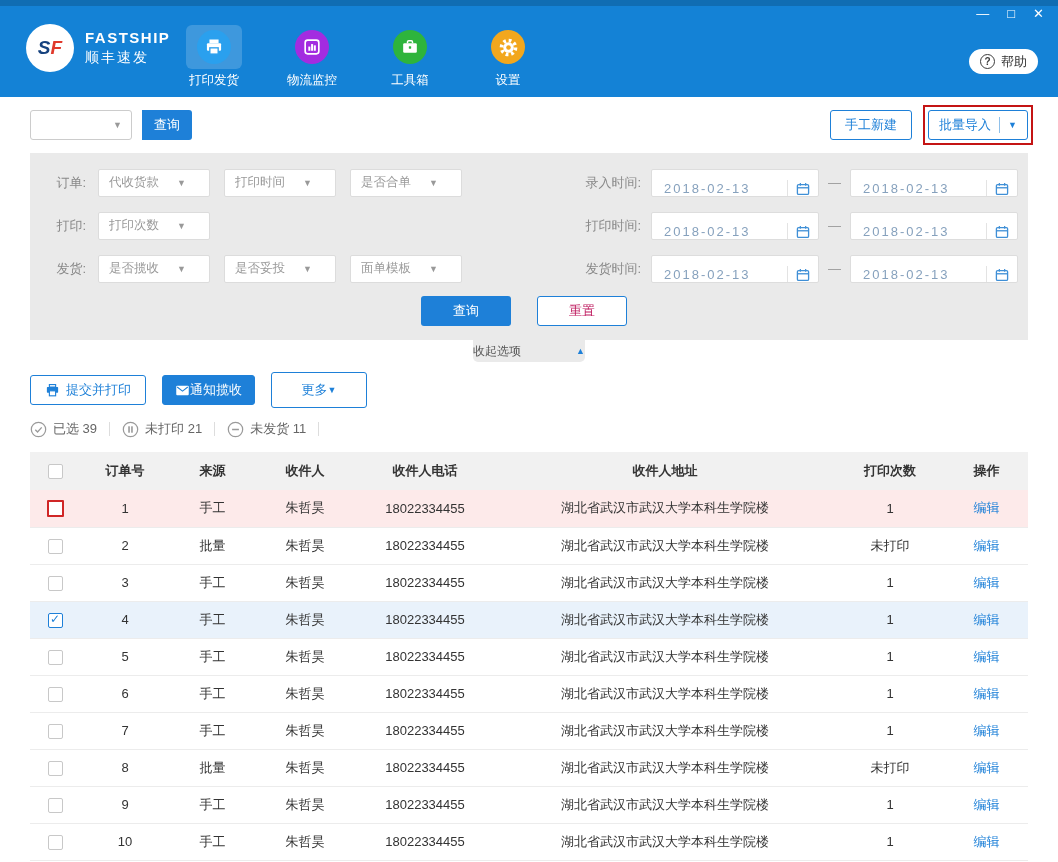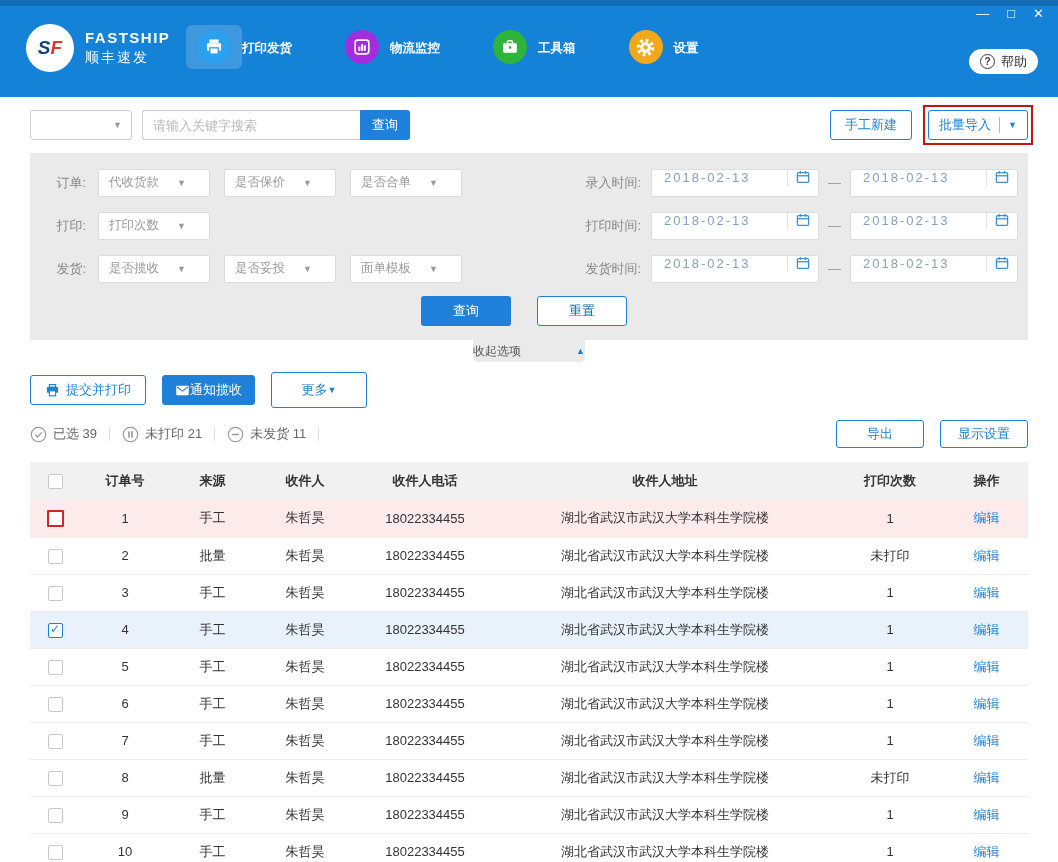--- a/index.html
+++ b/index.html
@@ -9,21 +9,21 @@
   .header { height:97px; background:#1482d6; position:relative; }
   .header::before { content:""; position:absolute; top:0; left:0; right:0; height:6px; background:rgba(0,0,0,0.16); }
   .win-controls { position:absolute; top:7px; right:14px; display:flex; gap:18px; z-index:3; }
   .win-controls span { color:#fff; font-size:13px; line-height:1; cursor:pointer; }
   .brand { position:absolute; left:26px; top:24px; display:flex; align-items:center; gap:11px; }
   .logo { width:48px; height:48px; border-radius:50%; background:#fff; display:flex; align-items:center; justify-content:center; font-weight:bold; font-style:italic; font-size:19px; }
   .logo .s { color:#16427e; } .logo .f { color:#e0392b; }
   .brand-names .en { color:#fff; font-weight:bold; font-size:15px; letter-spacing:1.5px; }
   .brand-names .cn { color:#fff; font-size:14px; margin-top:3px; letter-spacing:2px; }
   .nav { position:absolute; left:186px; top:25px; display:flex; gap:42px; }
-  .nav-item { display:flex; align-items:center; cursor:pointer;font-weight:bold; }
+  .nav-item { display:flex; flex-direction:column; align-items:center; cursor:pointer; }
   .nav-tile { width:56px; height:44px; border-radius:6px; display:flex; align-items:center; justify-content:center; }
   .nav-item.active .nav-tile { background:rgba(255,255,255,0.18); }
   .nav-circle { width:34px; height:34px; border-radius:50%; background:var(--c,#2aa0ee); display:flex; align-items:center; justify-content:center; }
   .nav-label { color:#fff; font-size:12.5px; margin-top:3px; white-space:nowrap; }
   .help-pill { position:absolute; right:20px; top:49px; height:25px; background:#fff; border-radius:13px; display:flex; align-items:center; gap:6px; padding:0 11px; cursor:pointer; }
   .help-q { width:15px; height:15px; border:1.5px solid #3c3c3c; border-radius:50%; color:#3c3c3c; font-size:10px; font-weight:bold; display:flex; align-items:center; justify-content:center; }
   .help-label { font-size:13px; color:#333; }
 
   
   .toolbar { height:56px; display:flex; align-items:center; padding:0 30px; }
@@ -42,28 +42,28 @@
   .annotation-box { position:absolute; inset:-5px; border:2px solid #c41414; pointer-events:none; }
 
   
   .filter-panel { margin:0 30px; background:#eaeaea; padding:8px 10px 14px 0; }
   .frow { display:flex; align-items:center; height:43px; padding-left:12px; }
   .flabel { width:44px; text-align:right; color:#888; font-size:13px; margin-right:12px; flex-shrink:0; }
   .fselect { width:112px; height:28px; background:#fff; border:1px solid #dcdcdc; border-radius:2px; display:flex; align-items:center; padding:0 23px 0 10px; margin-right:14px; cursor:pointer; }
   .fs-val { flex:1; font-size:12.5px; color:#999; }
   .ftime { margin-left:auto; display:flex; align-items:center; }
   .tlabel { color:#888; font-size:13px; margin-right:10px; }
-  .fdate { width:168px; height:28px; background:#fff; border:1px solid #ddd; border-radius:2px; display:flex; align-items:flex-start; cursor:pointer; }
+  .fdate { width:168px; height:28px; background:#fff; border:1px solid #ddd; border-radius:2px; display:flex; align-items:flex-end; cursor:pointer; }
   .fd-val { flex:1; font-size:13px; color:#86a1bd; letter-spacing:2px; padding-left:12px; }
   .fd-div { width:1px; height:16px; background:#e3e3e3; }
   .cal { width:30px; display:flex; align-items:center; justify-content:center; color:#3f8fd6; }
   .range-dash { color:#999; margin:0 9px; font-size:13px; }
   .fbtn-row { display:flex; justify-content:center; gap:26px; margin-top:6px; }
   .btn-primary { width:90px; height:30px; background:#1e80d8; color:#fff; border:none; border-radius:3px; font-size:13px; cursor:pointer; }
-  .btn-secondary { width:90px; height:30px; background:#fff; border:1px solid #1e80d8; color:#0369a1; border-radius:3px; font-size:13px; cursor:pointer; }
+  .btn-secondary { width:90px; height:30px; background:#fff; border:1px solid #1e80d8; color:#be185d; border-radius:3px; font-size:13px; cursor:pointer; }
   .collapse-tab { width:112px; height:22px; margin:0 auto; background:#eaeaea; border-radius:0 0 5px 5px; display:flex; align-items:center; justify-content:space-between; gap:7px; font-size:12px; color:#555; cursor:pointer; }
   .collapse-arrow { color:#1e80d8; font-size:9px; }
 
   
   .action-row { display:flex; align-items:center; padding:10px 30px 12px; gap:16px; }
   .btn-icon { display:flex; align-items:center; gap:6px; }
   .btn-notify { height:30px; background:#1e80d8; border:1px solid #1e80d8; color:#fff; font-size:13px; border-radius:3px; padding:0 12px; cursor:pointer; display:flex; align-items:center; }
   .more-btn { width:96px; justify-content:center; padding:17px 12px; }
 
   
@@ -171,21 +171,20 @@
     <span class="help-q">?</span>
     <span class="help-label">帮助</span>
   </div>
 </div>
 
 <div class="toolbar">
   <div class="cat-select">
     <span class="caret">▼</span>
   </div>
   <div class="search-box">
-    <input class="search-input" type="text" placeholder="请输入关键字搜索" style="">
     <button class="btn-query-top">查询</button>
   </div>
   <div class="toolbar-right">
     <button class="btn-outline">手工新建</button>
     <div class="batch-wrap">
       <div class="btn-outline batch-btn">
         <span>批量导入</span>
         <span class="batch-div"></span>
         <span class="caret batch-caret">▼</span>
       </div>
@@ -195,21 +194,21 @@
 </div>
 
 <div class="filter-panel">
   <div class="frow">
     <span class="flabel">订单:</span>
     <div class="fselect">
       <span class="fs-val">代收货款</span>
       <span class="caret">▼</span>
     </div>
     <div class="fselect">
-      <span class="fs-val">是否保价</span>
+      <span class="fs-val">打印时间</span>
       <span class="caret">▼</span>
     </div>
     <div class="fselect">
       <span class="fs-val">是否合单</span>
       <span class="caret">▼</span>
     </div>
     <div class="ftime">
       <span class="tlabel">录入时间:</span>
       <div class="fdate">
         <span class="fd-val">2018-02-13</span>
@@ -381,24 +380,20 @@
   <div class="sum-item">
     <span class="sum-icon">
       <svg viewBox="0 0 18 18" width="17" height="17">
           <circle cx="9" cy="9" r="7.6" fill="none" stroke="#9a9a9a" stroke-width="1.3"></circle>
           <rect x="5.4" y="8.2" width="7.2" height="1.6" fill="#9a9a9a"></rect>
         </svg>
     </span>
     <span>未发货 11</span>
   </div>
   <span class="sum-div"></span>
-  <div class="summary-right">
-    <button class="btn-outline btn-sm">导出</button>
-    <button class="btn-outline btn-sm">显示设置</button>
-  </div>
 </div>
 
 <table class="order-table">
   <colgroup>
     <col style="width:50px">
       <col style="width:90px">
       <col style="width:85px">
       <col style="width:100px">
     <col style="width:140px">
       <col style="width:340px">

